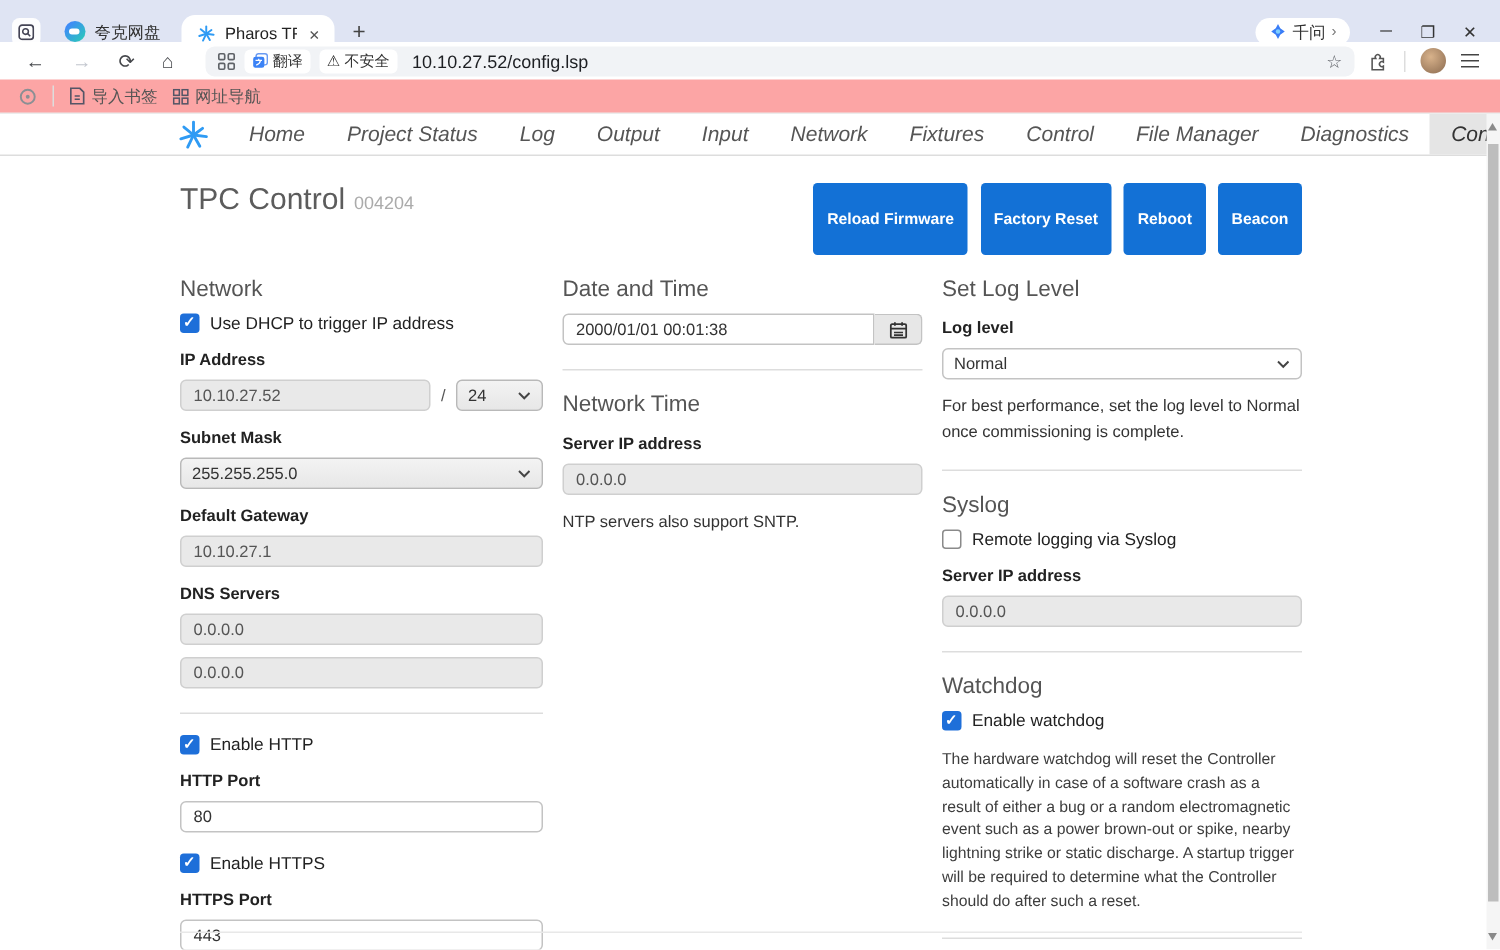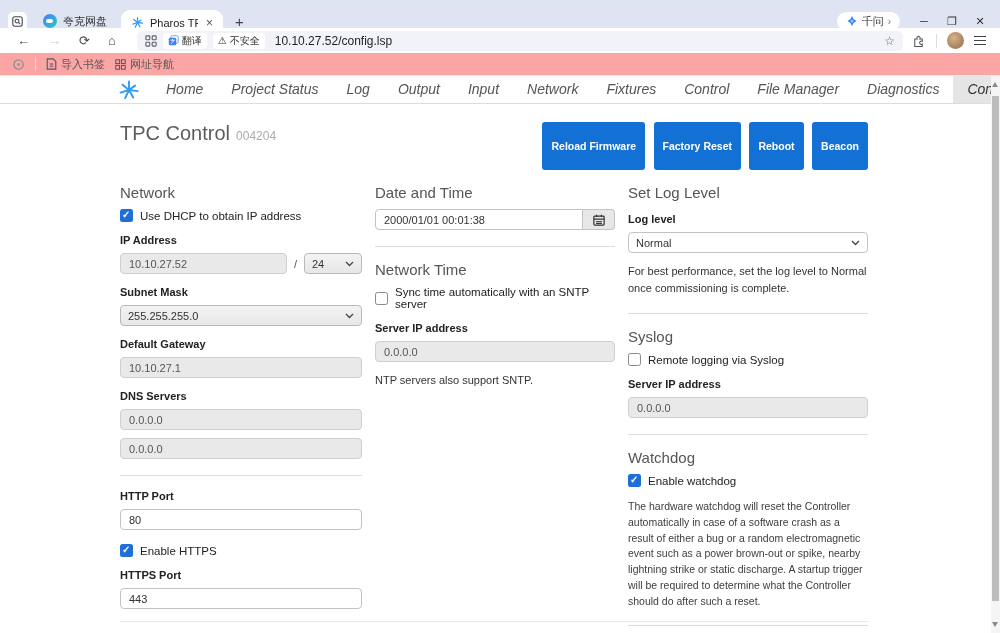--- a/index.html
+++ b/index.html
@@ -309,21 +309,21 @@
         <button class="btn-blue">Beacon</button>
       </div>
     </div>
 
     <div class="columns">
 
       <div>
         <div class="section-heading first">Network</div>
         <div class="check-row">
           <span class="checkbox checked"></span>
-          <span class="check-label">Use DHCP to obtain IP address</span>
+          <span class="check-label">Use DHCP to trigger IP address</span>
         </div>
         <div class="field-label">IP Address</div>
         <div class="ip-row">
           <input class="text-input disabled" readonly="" value="10.10.27.52" style="">
           <span class="slash">/</span>
           <div class="selectbox prefix-select">
             <span>24</span>
             <svg width="9" height="6" viewBox="0 0 9 6">
                 <path d="M1 1l3.5 3.5L8 1" stroke="#444" fill="none" stroke-width="1.3"></path>
               </svg>
@@ -337,20 +337,24 @@
             </svg>
         </div>
         <div class="field-label">Default Gateway</div>
         <input class="text-input disabled" readonly="" value="10.10.27.1" style="">
         <div class="field-label">DNS Servers</div>
         <input class="text-input disabled" readonly="" style="margin-bottom: 8px;" value="0.0.0.0">
         <input class="text-input disabled" readonly="" value="0.0.0.0" style="">
 
         <div class="divider"></div>
 
+        <div class="check-row">
+          <span class="checkbox checked"></span>
+          <span class="check-label">Enable HTTP</span>
+        </div>
         <div class="field-label">HTTP Port</div>
         <input class="text-input" value="80" style="">
         <div class="check-row" style="margin-top:14px;">
           <span class="checkbox checked"></span>
           <span class="check-label">Enable HTTPS</span>
         </div>
         <div class="field-label">HTTPS Port</div>
         <input class="text-input" value="443" style="">
         
         
@@ -368,24 +372,20 @@
                 <line x1="9.8" y1="1" x2="9.8" y2="3.6" stroke="#333" stroke-width="1.4"></line>
                 <line x1="3.5" y1="9" x2="10.5" y2="9" stroke="#333" stroke-width="1.2"></line>
                 <line x1="3.5" y1="11" x2="10.5" y2="11" stroke="#333" stroke-width="1.2"></line>
               </svg>
           </span>
         </div>
 
         <div class="divider"></div>
 
         <div class="section-heading">Network Time</div>
-        <div class="check-row">
-          <span class="checkbox unchecked"></span>
-          <span class="check-label">Sync time automatically with an SNTP server</span>
-        </div>
         <div class="field-label">Server IP address</div>
         <input class="text-input disabled" readonly="" value="0.0.0.0" style="">
         <div class="note">NTP servers also support SNTP.</div>
       </div>
 
       <div>
         <div class="section-heading first">Set Log Level</div>
         <div class="field-label" style="margin-top:12px;">Log level</div>
         <div class="selectbox white">
           <span>Normal</span>

